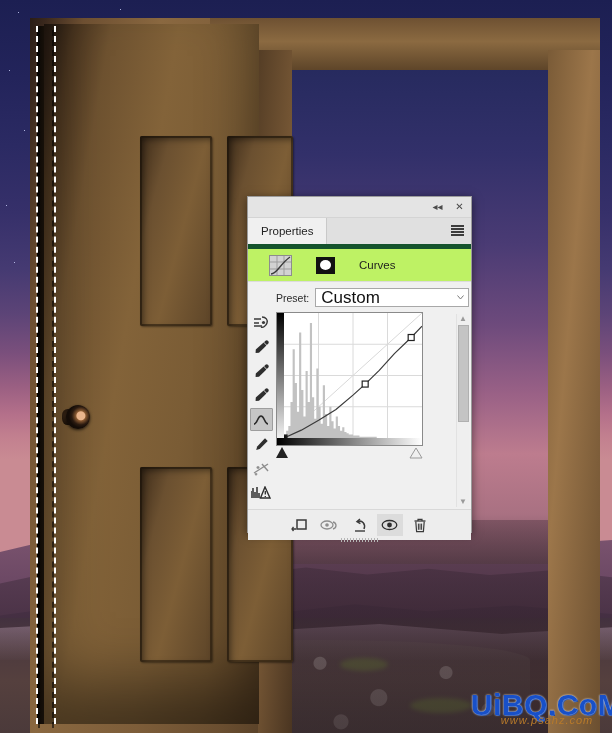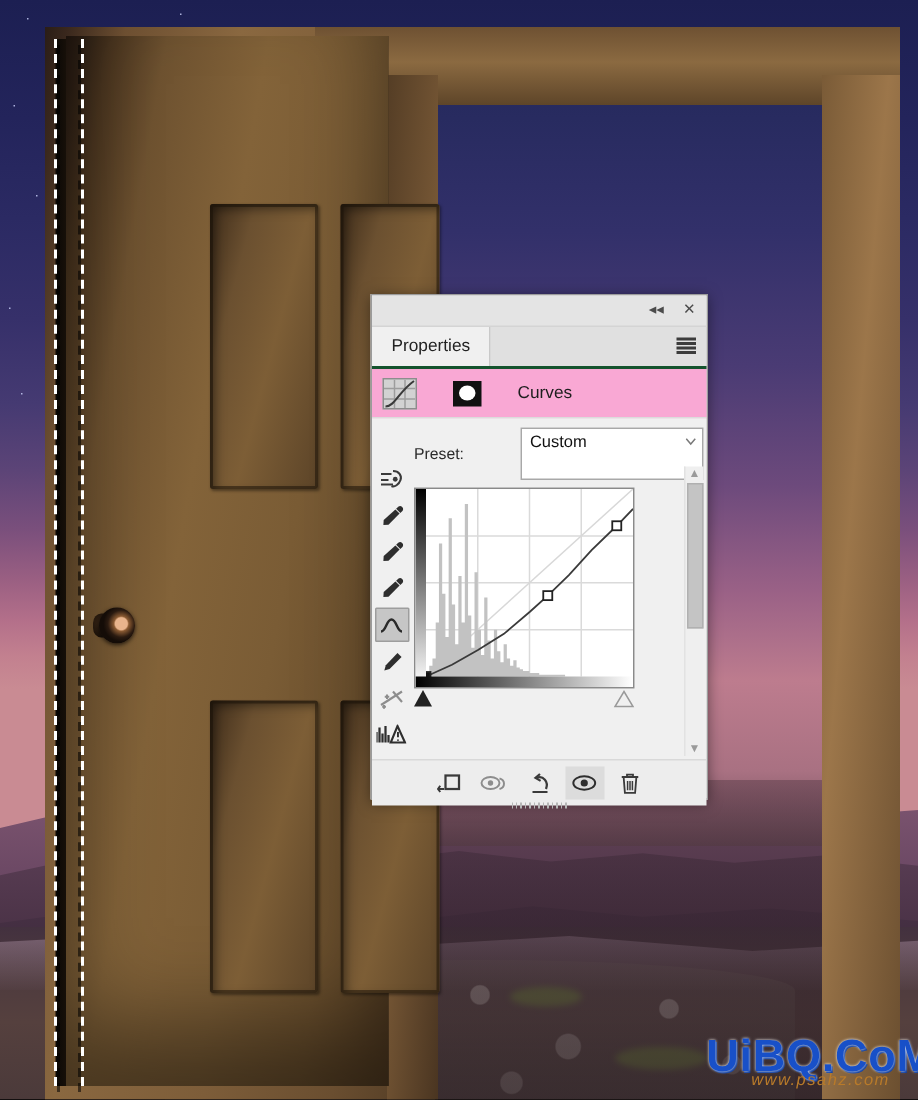--- a/index.html
+++ b/index.html
@@ -88,49 +88,49 @@
 
   
   #ps-panel{position:absolute;left:247px;top:196px;width:223px;height:335px;
     background:#f0f0f0;border:1px solid #9b9b9b;
     box-shadow:0 2px 9px rgba(0,0,0,.5);font-size:11px;color:#1e1e1e;}
   #ps-titlebar{height:20px;background:#e4e4e4;border-bottom:1px solid #d4d4d4;
     display:flex;align-items:center;justify-content:flex-end;padding-right:5px;gap:9px;}
   .tb-btn{width:13px;height:13px;display:flex;align-items:center;justify-content:center;
     font-size:10px;color:#4b4b4b;cursor:pointer;line-height:1;}
   #ps-tabrow{height:26px;background:#e0e0e0;display:flex;align-items:stretch;
-    border-bottom:2px solid #14532d;position:relative;}
+    border-bottom:5px solid #14532d;position:relative;}
   #ps-tab{padding:0 13px;display:flex;align-items:center;font-size:11.5px;
     background:#f0f0f0;color:#222;border-right:1px solid #c9c9c9;font-weight:400;}
   #ps-menu-icon{position:absolute;right:7px;top:7px;width:13px;height:11px;
     display:flex;flex-direction:column;justify-content:space-between;cursor:pointer;}
   #ps-menu-icon i{display:block;height:1.6px;background:#3c3c3c;}
 
-  #ps-header{height:32px;display:flex;align-items:center;gap:24px;padding:0 7px;
-    background:#f9a8d4;border-bottom:1px solid #dcdcdc;}
+  #ps-header{height:32px;display:flex;align-items:center;gap:24px;padding:0 21px;
+    background:#bef264;border-bottom:1px solid #dcdcdc;}
   #curves-glyph{width:21px;height:19px;background:#cfcfcf;border:1px solid #8d8d8d;
     position:relative;overflow:hidden;}
   #mask-thumb{width:19px;height:17px;background:#111;display:flex;align-items:center;
     justify-content:center;}
   #mask-thumb .dot{width:11px;height:10px;border-radius:50%;background:#fff;}
   #adj-title{font-size:11.5px;}
 
   #ps-body{position:relative;height:calc(100% - 20px - 26px - 32px - 30px);
     background:#f0f0f0;display:flex;}
   #tool-col{width:26px;padding-top:30px;display:flex;flex-direction:column;
     align-items:center;gap:3px;}
   .tool{width:21px;height:21px;display:flex;align-items:center;justify-content:center;
     cursor:pointer;border-radius:1px;}
   .tool.active{background:#c6c6c6;border:1px solid #9d9d9d;}
   #main-col{flex:1;padding:6px 2px 0 2px;text-align:right;}
 
   .row{display:flex;align-items:center;gap:6px;margin-bottom:5px;}
   .lbl{font-size:10.5px;color:#2b2b2b;}
   .combo{position:relative;height:17px;background:#fff;border:1px solid #a8a8a8;
-    display:flex;align-items:center;padding:0 14px 16px 5px;font-size:11px;color:#111;cursor:pointer;margin-left:32px;}
+    display:flex;align-items:center;padding:0 14px 0 5px;font-size:17px;color:#111;cursor:pointer;}
   .combo .car{position:absolute;right:4px;top:5px;width:7px;height:7px;}
   #preset-combo{flex:1;}
   #chan-combo{width:88px;}
   #auto-btn{width:52px;height:17px;background:#fff;border:1px solid #a8a8a8;
     font-size:11px;display:flex;align-items:center;justify-content:center;cursor:pointer;}
 
   #graph-wrap{position:relative;margin-top:3px;}
   #graph{position:relative;width:145px;height:132px;background:#fff;border:1px solid #8a8a8a;overflow:hidden;}
   #vgrad{position:absolute;left:0;top:0;width:7px;height:100%;
     background:linear-gradient(to top,#fff,#000);}

